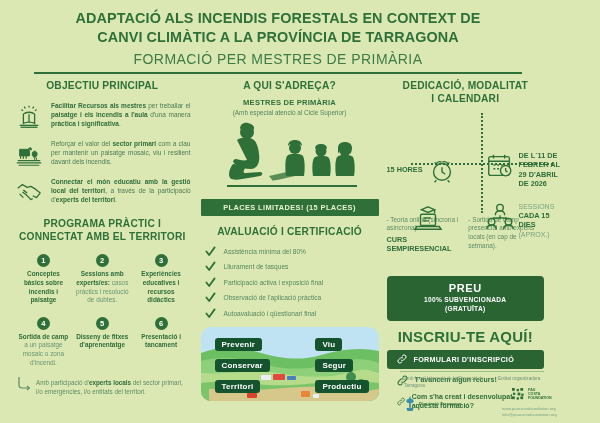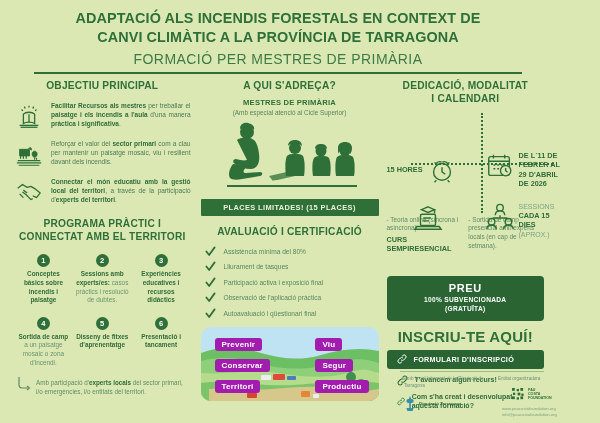--- a/index.html
+++ b/index.html
@@ -70,21 +70,21 @@
     padding: 4px 0; margin-top: 5px; border-radius: 1px;
   }
   .check-list { margin-top: 7px; }
   .check-item { display: flex; gap: 8px; align-items: center; margin-bottom: 4.5px; padding-left: 4px; }
   .check-item svg { width: 11px; height: 11px; min-width: 11px; }
   .check-item span { font-size: 6.6px; color: #55875c; }
 
   .scene { margin-top: 8px; border-radius: 10px; overflow: hidden; height: 74px; position: relative; }
   .tagL, .tagR { position: absolute; }
   .tag {
-    background: #a21caf; color: #fff; font-size: 8px; font-weight: bold;
+    background: #14532d; color: #fff; font-size: 8px; font-weight: bold;
     padding: 2px 7px; border-radius: 3px; display: inline-block;
     margin-bottom: 3px; white-space: nowrap; letter-spacing: .2px;
   }
   .tagL { left: 14px; top: 6px; }
   .tagR { right: 10px; top: 6px; }
 
   
   .cal-grid { position: relative; margin-top: 7px; height: 100px; }
   .cal-q { position: absolute; width: 50%; margin-top: 36px; }
   .cal-ico svg { display: block; }

